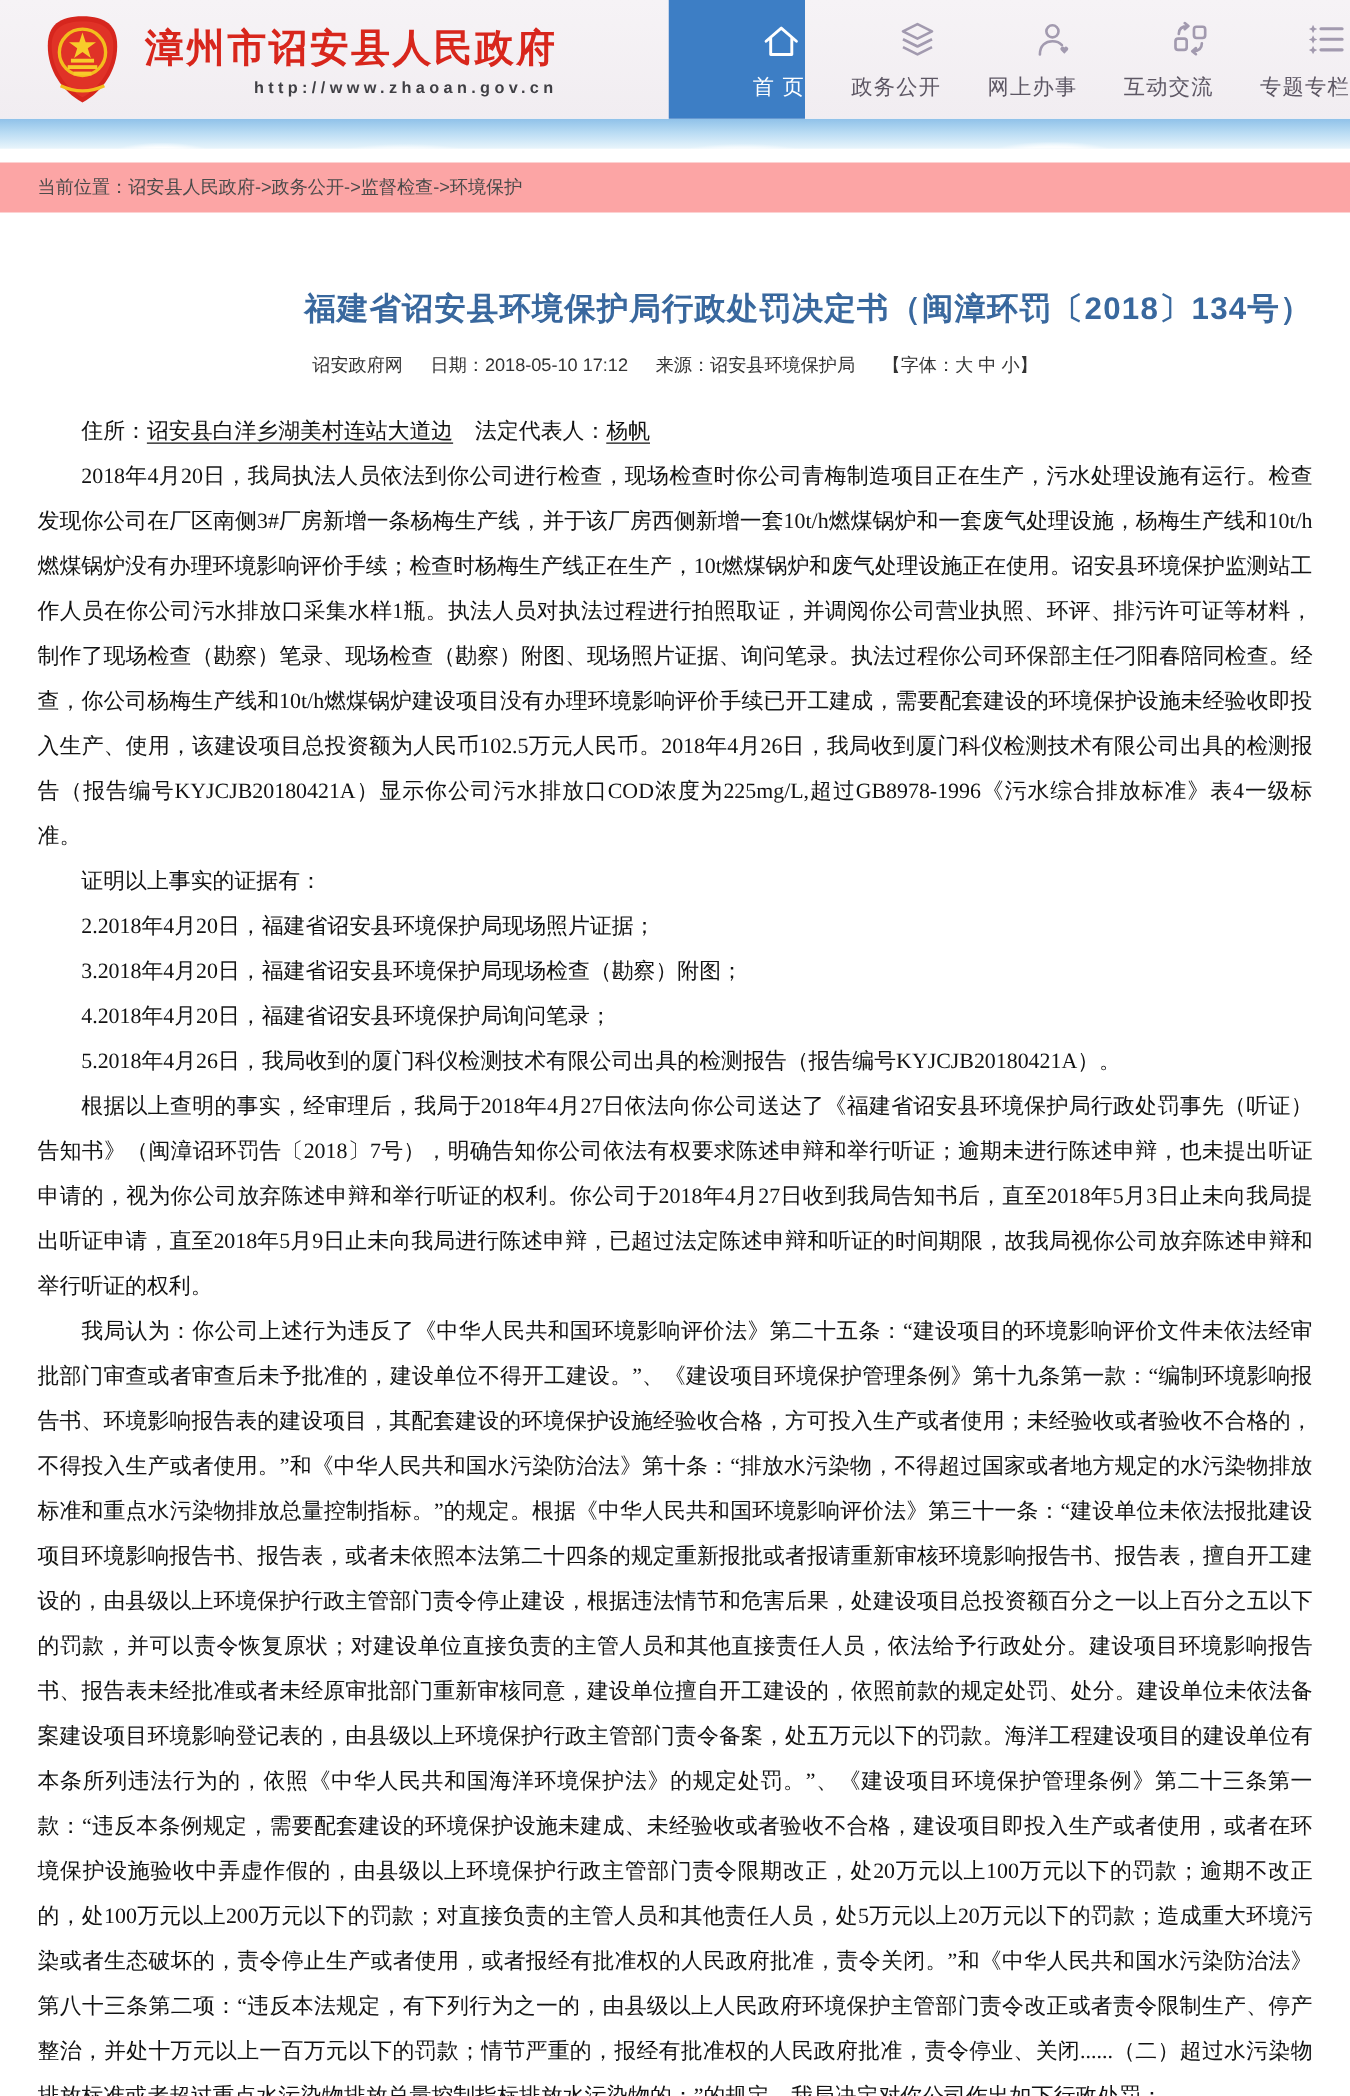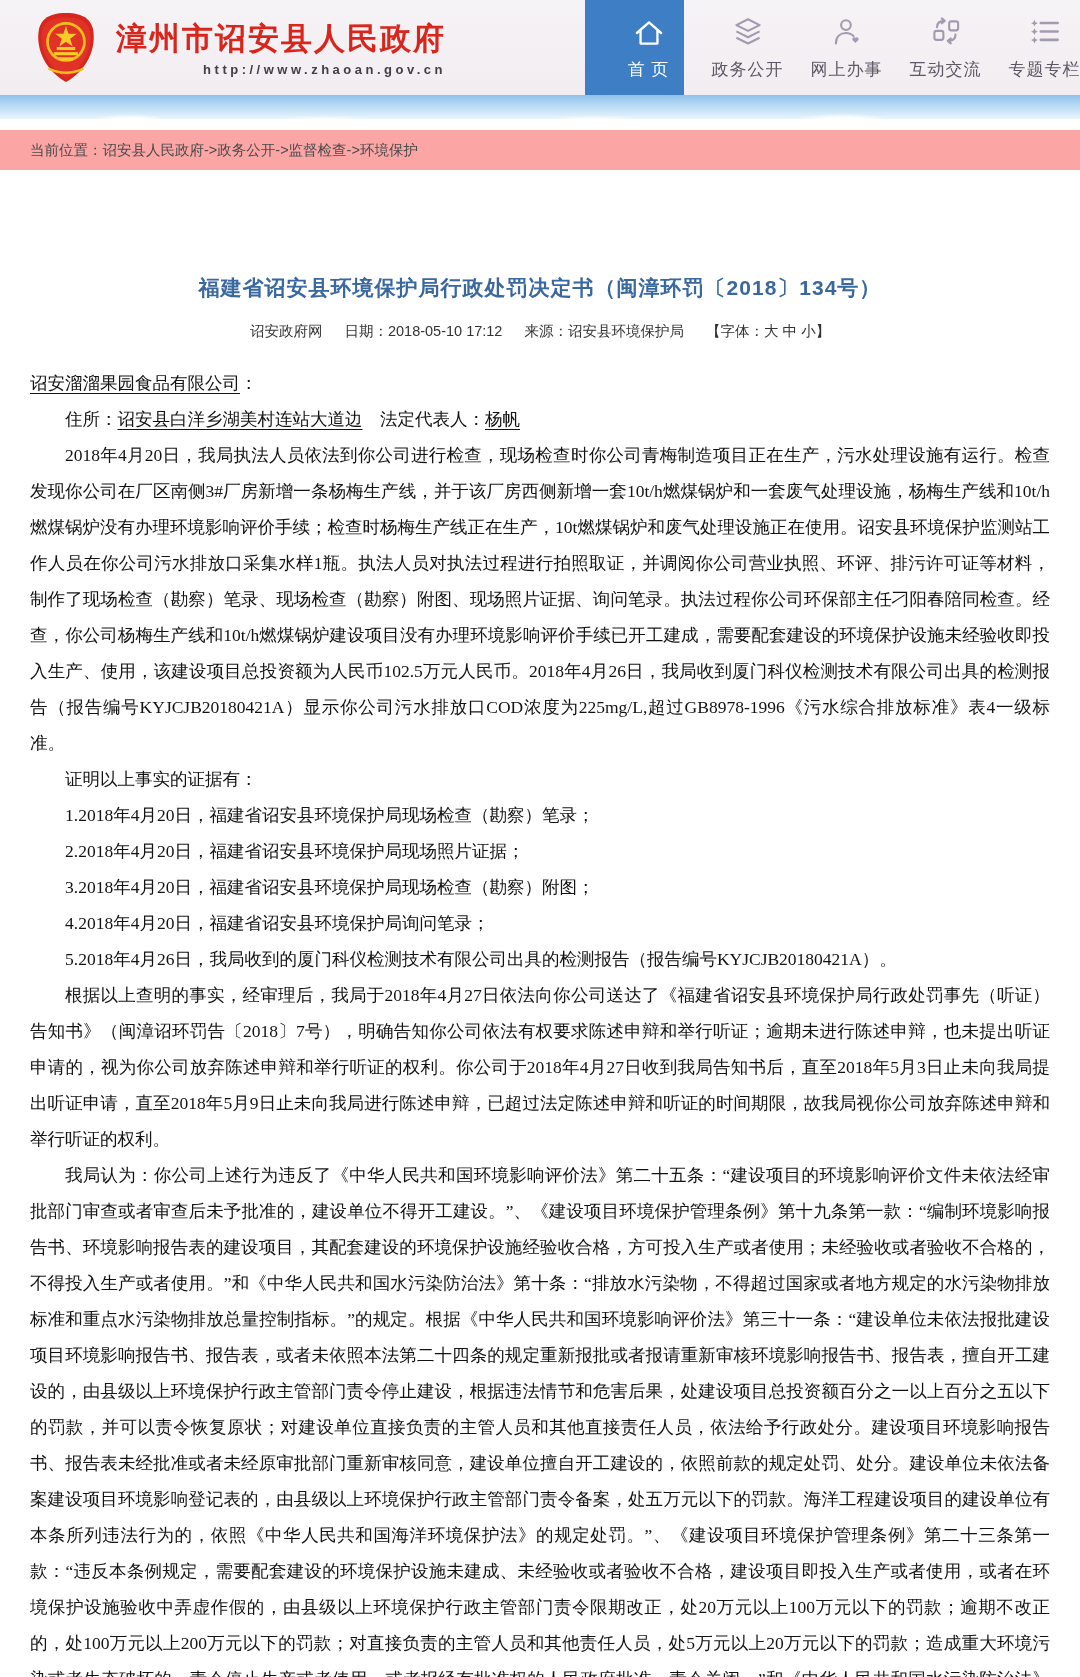--- a/index.html
+++ b/index.html
@@ -25,22 +25,22 @@
   .site-url{
     margin-top:6px; color:#3f3f44; font-size:13px; font-weight:bold;
     letter-spacing:3.5px;
     padding-left:36px;
   }
   .main-nav{
     position:absolute; right:0; top:0; height:95px;
     display:flex; align-items:stretch;
   }
   .nav-item{
-    width:99px; height:95px; display:flex; flex-direction:column;
-    align-items:center; justify-content:center; text-decoration:none;
+    width:109px; height:95px; display:flex; flex-direction:column;
+    align-items:flex-end; justify-content:center; text-decoration:none;
     cursor:pointer; color:#a29aaf;padding-left:28px;
   }
   .nav-item .nav-icon{ width:38px; height:38px; display:block; }
   .nav-item .nav-icon svg{ width:100%; height:100%; }
   .nav-item .nav-label{
     margin-top:6px; font-size:17px; color:#5d5764; letter-spacing:1px;
     white-space:nowrap;
   }
   .nav-item.active{ background:#3d7ec5; color:#ffffff; }
   .nav-item.active .nav-label{ color:#ffffff; }
@@ -57,22 +57,22 @@
   
   .breadcrumb-bar{
     margin-top:11px; height:40px; line-height:40px;
     background:#fca5a5; padding-left:30px;
     font-size:14.5px; color:#4a4a4a;
   }
   .breadcrumb-path{ cursor:pointer; }
   
   .article{ padding:0 30px 26px 30px; }
   .doc-title{
-    margin-top:104px; text-align:center;
-    color:#39689e; font-size:21px; font-weight:600; letter-spacing:1px;
+    margin-top:60px; text-align:right;
+    color:#39689e; font-size:25px; font-weight:600; letter-spacing:1px;
   }
   .doc-meta{
     margin-top:20px; text-align:center;
     font-size:14.5px; color:#333333;
   }
   .doc-meta .sep{ display:inline-block; width:14px; }
   .doc-meta .font-size-link{ cursor:pointer; }
   .doc-body{
     margin-top:24px;
     font-family:"Liberation Serif","DejaVu Serif",serif;
@@ -174,25 +174,23 @@
     <span>日期：</span><span>2018-05-10 17:12</span>
     <span class="sep"></span>
     <span>来源：</span><span>诏安县环境保护局</span>
     <span class="sep"></span>
     <span>【字体：</span><a class="font-size-link">大</a>
     <a class="font-size-link">中</a>
     <a class="font-size-link">小</a><span>】</span>
   </div>
 
   <div class="doc-body">
-      <p class="para"><span class="u">诏安溜溜果园食品有限公司</span><span>：</span></p>
       <p class="para indent"><span>住所：</span><span class="u">诏安县白洋乡湖美村连站大道边</span><span>　法定代表人：</span><span class="u">杨帆</span></p>
       <p class="para indent"><span>2018年4月20日，我局执法人员依法到你公司进行检查，现场检查时你公司青梅制造项目正在生产，污水处理设施有运行。检查发现你公司在厂区南侧3#厂房新增一条杨梅生产线，并于该厂房西侧新增一套10t/h燃煤锅炉和一套废气处理设施，杨梅生产线和10t/h燃煤锅炉没有办理环境影响评价手续；检查时杨梅生产线正在生产，10t燃煤锅炉和废气处理设施正在使用。诏安县环境保护监测站工作人员在你公司污水排放口采集水样1瓶。执法人员对执法过程进行拍照取证，并调阅你公司营业执照、环评、排污许可证等材料，制作了现场检查（勘察）笔录、现场检查（勘察）附图、现场照片证据、询问笔录。执法过程你公司环保部主任刁阳春陪同检查。经查，你公司杨梅生产线和10t/h燃煤锅炉建设项目没有办理环境影响评价手续已开工建成，需要配套建设的环境保护设施未经验收即投入生产、使用，该建设项目总投资额为人民币102.5万元人民币。2018年4月26日，我局收到厦门科仪检测技术有限公司出具的检测报告（报告编号KYJCJB20180421A）显示你公司污水排放口COD浓度为225mg/L,超过GB8978-1996《污水综合排放标准》表4一级标准。</span></p>
       <p class="para indent"><span>证明以上事实的证据有：</span></p>
-      <p class="para indent"><span>1.2018年4月20日，福建省诏安县环境保护局现场检查（勘察）笔录；</span></p>
       <p class="para indent"><span>2.2018年4月20日，福建省诏安县环境保护局现场照片证据；</span></p>
       <p class="para indent"><span>3.2018年4月20日，福建省诏安县环境保护局现场检查（勘察）附图；</span></p>
       <p class="para indent"><span>4.2018年4月20日，福建省诏安县环境保护局询问笔录；</span></p>
       <p class="para indent"><span>5.2018年4月26日，我局收到的厦门科仪检测技术有限公司出具的检测报告（报告编号KYJCJB20180421A）。</span></p>
       <p class="para indent"><span>根据以上查明的事实，经审理后，我局于2018年4月27日依法向你公司送达了《福建省诏安县环境保护局行政处罚事先（听证）告知书》（闽漳诏环罚告〔2018〕7号），明确告知你公司依法有权要求陈述申辩和举行听证；逾期未进行陈述申辩，也未提出听证申请的，视为你公司放弃陈述申辩和举行听证的权利。你公司于2018年4月27日收到我局告知书后，直至2018年5月3日止未向我局提出听证申请，直至2018年5月9日止未向我局进行陈述申辩，已超过法定陈述申辩和听证的时间期限，故我局视你公司放弃陈述申辩和举行听证的权利。</span></p>
       <p class="para indent"><span>我局认为：你公司上述行为违反了《中华人民共和国环境影响评价法》第二十五条：“建设项目的环境影响评价文件未依法经审批部门审查或者审查后未予批准的，建设单位不得开工建设。”、《建设项目环境保护管理条例》第十九条第一款：“编制环境影响报告书、环境影响报告表的建设项目，其配套建设的环境保护设施经验收合格，方可投入生产或者使用；未经验收或者验收不合格的，不得投入生产或者使用。”和《中华人民共和国水污染防治法》第十条：“排放水污染物，不得超过国家或者地方规定的水污染物排放标准和重点水污染物排放总量控制指标。”的规定。根据《中华人民共和国环境影响评价法》第三十一条：“建设单位未依法报批建设项目环境影响报告书、报告表，或者未依照本法第二十四条的规定重新报批或者报请重新审核环境影响报告书、报告表，擅自开工建设的，由县级以上环境保护行政主管部门责令停止建设，根据违法情节和危害后果，处建设项目总投资额百分之一以上百分之五以下的罚款，并可以责令恢复原状；对建设单位直接负责的主管人员和其他直接责任人员，依法给予行政处分。建设项目环境影响报告书、报告表未经批准或者未经原审批部门重新审核同意，建设单位擅自开工建设的，依照前款的规定处罚、处分。建设单位未依法备案建设项目环境影响登记表的，由县级以上环境保护行政主管部门责令备案，处五万元以下的罚款。海洋工程建设项目的建设单位有本条所列违法行为的，依照《中华人民共和国海洋环境保护法》的规定处罚。”、《建设项目环境保护管理条例》第二十三条第一款：“违反本条例规定，需要配套建设的环境保护设施未建成、未经验收或者验收不合格，建设项目即投入生产或者使用，或者在环境保护设施验收中弄虚作假的，由县级以上环境保护行政主管部门责令限期改正，处20万元以上100万元以下的罚款；逾期不改正的，处100万元以上200万元以下的罚款；对直接负责的主管人员和其他责任人员，处5万元以上20万元以下的罚款；造成重大环境污染或者生态破坏的，责令停止生产或者使用，或者报经有批准权的人民政府批准，责令关闭。”和《中华人民共和国水污染防治法》第八十三条第二项：“违反本法规定，有下列行为之一的，由县级以上人民政府环境保护主管部门责令改正或者责令限制生产、停产整治，并处十万元以上一百万元以下的罚款；情节严重的，报经有批准权的人民政府批准，责令停业、关闭......（二）超过水污染物排放标准或者超过重点水污染物排放总量控制指标排放水污染物的；”的规定，我局决定对你公司作出如下行政处罚：</span></p>
     </div>
 </main>
 
 </body></html>

